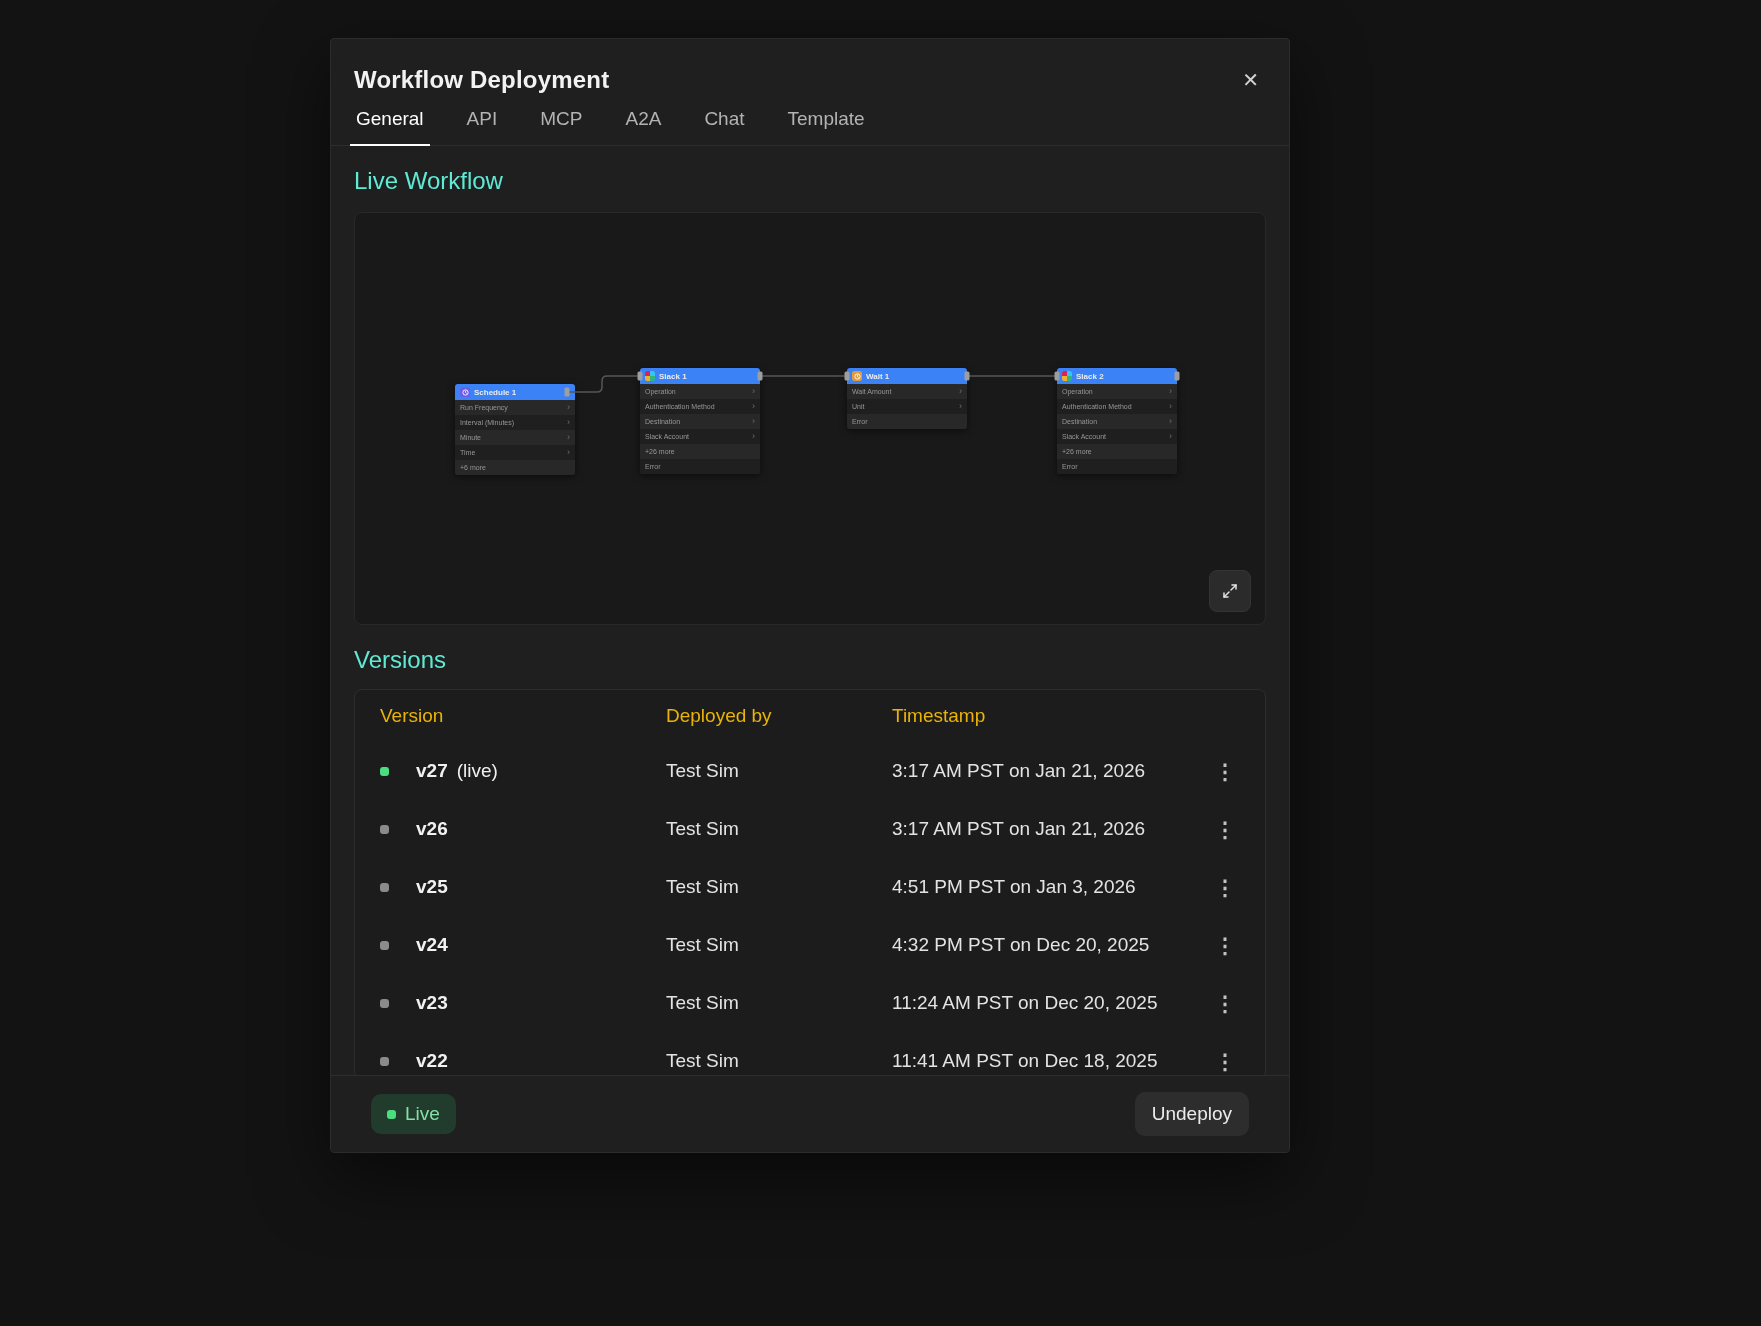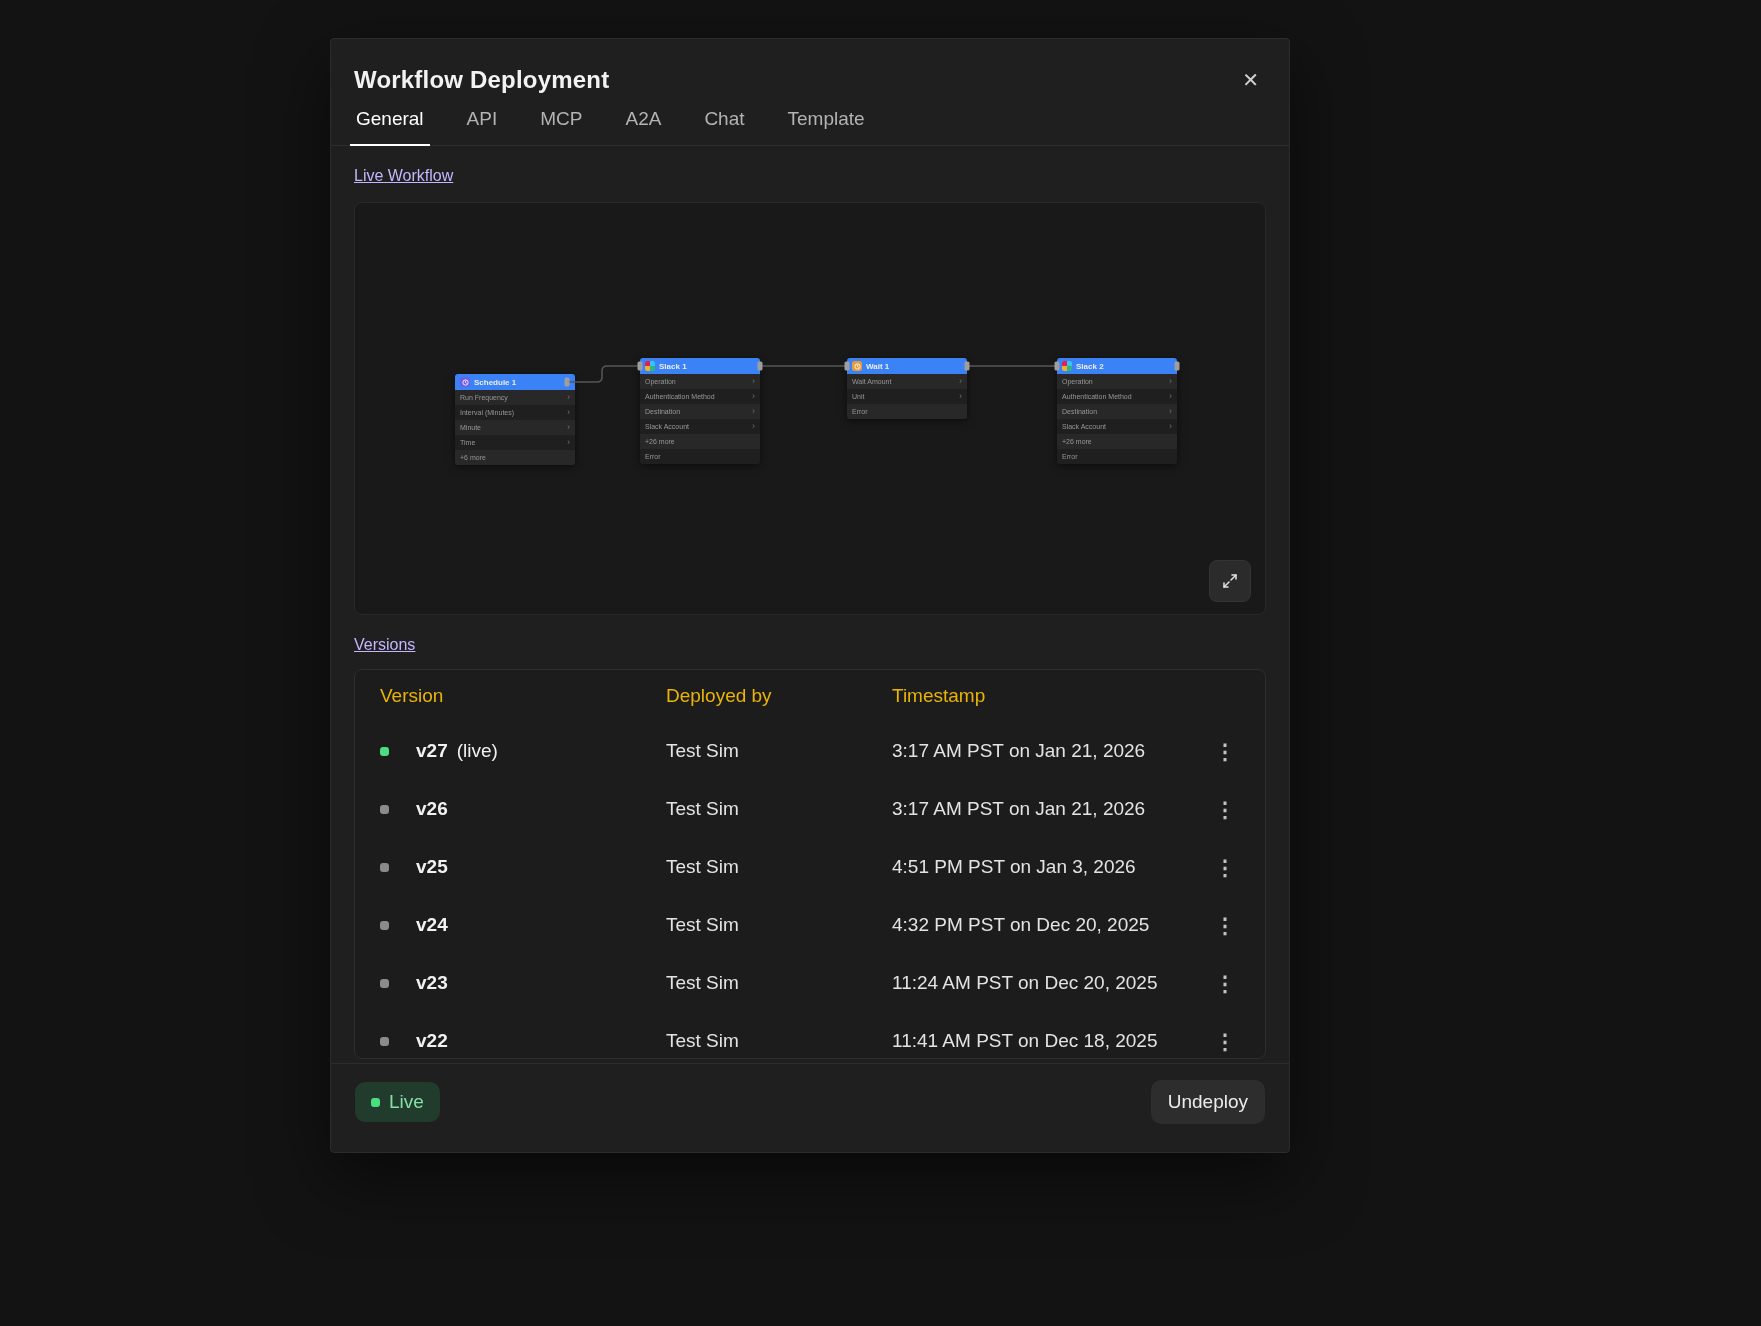--- a/index.html
+++ b/index.html
@@ -14,21 +14,21 @@
   .modal-header { display:flex; justify-content:space-between; align-items:flex-start; padding:26px 24px 0 23px; }
   .modal-title { font-size:24px; font-weight:600; color:#f2f2f2; letter-spacing:.2px; line-height:29px; }
   .close-btn { background:none; border:0; color:#d2d2d2; font-size:20px; line-height:1; cursor:pointer; padding:4px 6px; margin-top:1px; }
 
   .tabs { display:flex; gap:39px; padding:0 23px; margin-top:14px; border-bottom:1px solid #2d2d2d; }
   .tab { background:none; border:0; font-family:inherit; font-size:19px; color:#b3b3b3; padding:0 2px 15px; cursor:pointer; position:relative; }
   .tab.active { color:#ffffff; font-weight:500; }
   .tab.active::after { content:""; position:absolute; left:-4px; right:-4px; bottom:-1px; height:2px; background:var(--accent_underline,#fff); }
 
   .content { padding:0 23px; }
-  .section-heading { font-size:16px; font-weight:500; color:#c4b5fd; margin-top:21px;text-decoration:underline; }
+  .section-heading { font-size:24px; font-weight:500; color:#5eead4; margin-top:21px; }
 
   
   .canvas { position:relative; margin-top:17px; height:413px; background:#191919; border:1px solid #292929; border-radius:8px; }
   .edges { position:absolute; left:0; top:0; z-index:2; pointer-events:none; }
 
   .node { position:absolute; width:120px; border-radius:3px; overflow:hidden; background:#1f1f1f; box-shadow:0 2px 7px rgba(0,0,0,.5); z-index:1; }
   .node-header { height:16px; background:#3b82f6; display:flex; align-items:center; gap:4px; padding:0 5px; }
   .node-title { font-size:8px; font-weight:600; color:#ececec; white-space:nowrap; }
   .node-icon { width:10px; height:10px; border-radius:2.5px; flex:0 0 auto; display:flex; align-items:center; justify-content:center; }
   .icon-schedule { background:#6d5de8; }
@@ -46,21 +46,21 @@
   .vtable { margin-top:15px; border:1px solid #2e2e2e; border-radius:8px; background:#1c1c1c; height:390px; overflow:hidden; }
   .thead { display:grid; grid-template-columns:286px 226px 1fr 48px; padding:0 16px 0 25px; height:52px; align-items:center; color:#eab308; font-size:19px; }
   .trow { display:grid; grid-template-columns:36px 250px 226px 1fr 48px; padding:0 16px 0 25px; height:58px; align-items:center; font-size:19px; color:#e3e3e3; }
   .dot { width:9px; height:9px; border-radius:3px; background:var(--dot_gray,#8b8b8b); }
   .dot.live { background:var(--dot_green,#4ade80); }
   .version-cell { display:flex; gap:9px; font-weight:600; color:#f1f1f1; }
   .version-cell .suffix { font-weight:400; }
   .kebab { justify-self:center; background:none; border:0; color:#c2c2c2; font-size:21px; font-weight:700; line-height:1; cursor:pointer; padding:4px 8px; }
 
   
-  .footer { position:absolute; left:0; right:0; bottom:12px; height:77px; background:#1f1f1f; border-top:1px solid #2d2d2d; display:flex; align-items:center; justify-content:space-between; padding:0 24px; }
+  .footer { position:absolute; left:0; right:0; bottom:0; height:77px; background:#1f1f1f; border-top:1px solid #2d2d2d; display:flex; align-items:center; justify-content:space-between; padding:0 40px; }
   .live-badge { display:flex; align-items:center; gap:9px; background:var(--live_badge_bg,#203a2b); color:var(--live_badge_text,#83dfa5); font-size:19px; padding:9px 16px; border-radius:10px; }
   .live-badge .dot-sm { width:9px; height:9px; border-radius:3px; background:var(--dot_green,#4ade80); }
   .undeploy-btn { background:#2d2d2d; border:0; border-radius:10px; color:#ececec; font-family:inherit; font-size:19px; padding:11px 17px; cursor:pointer; }
 </style>
 </head>
 <body>
 
 <div class="modal">
 
   <div class="modal-header">

